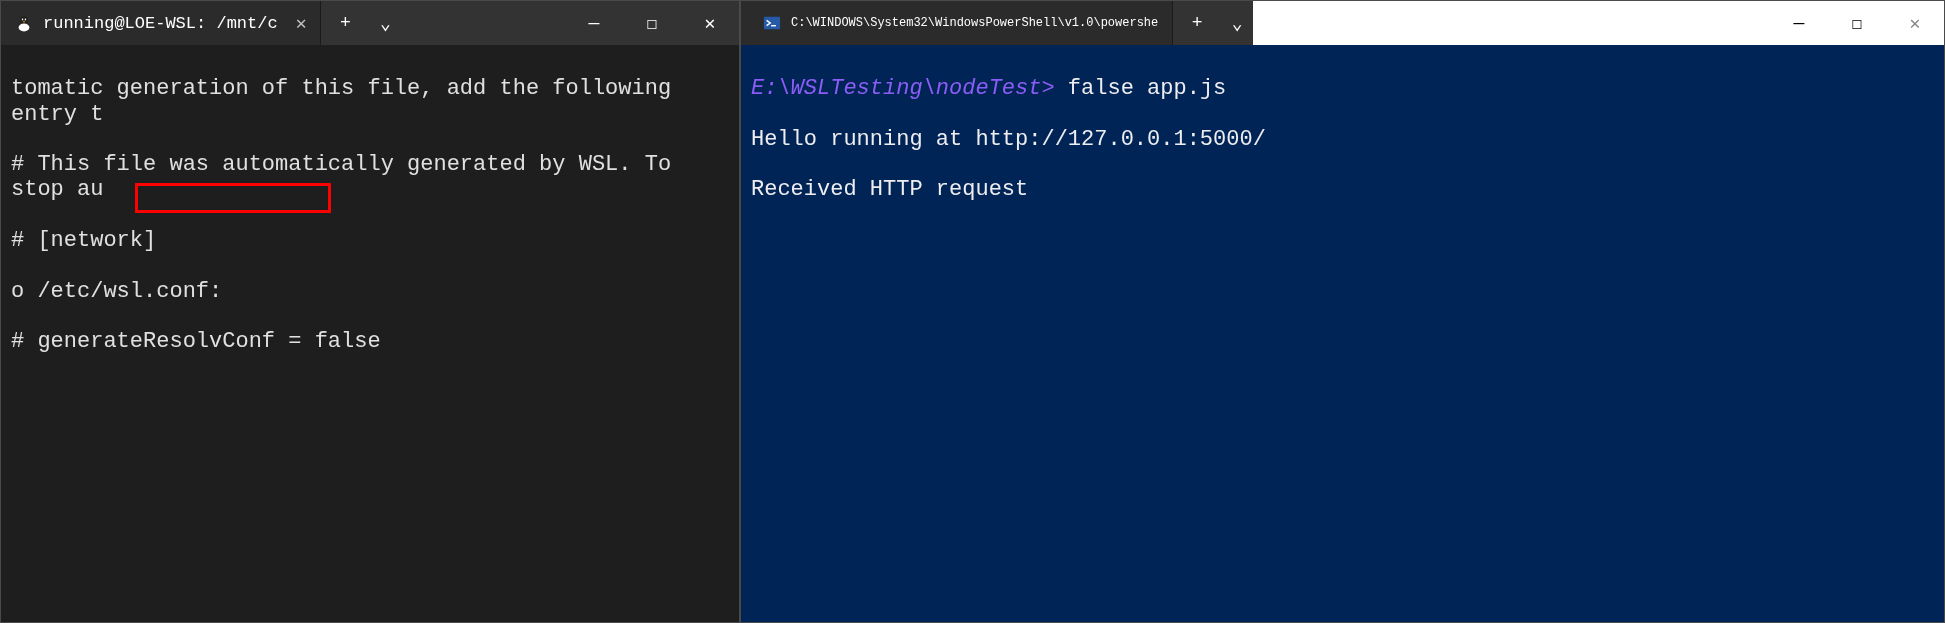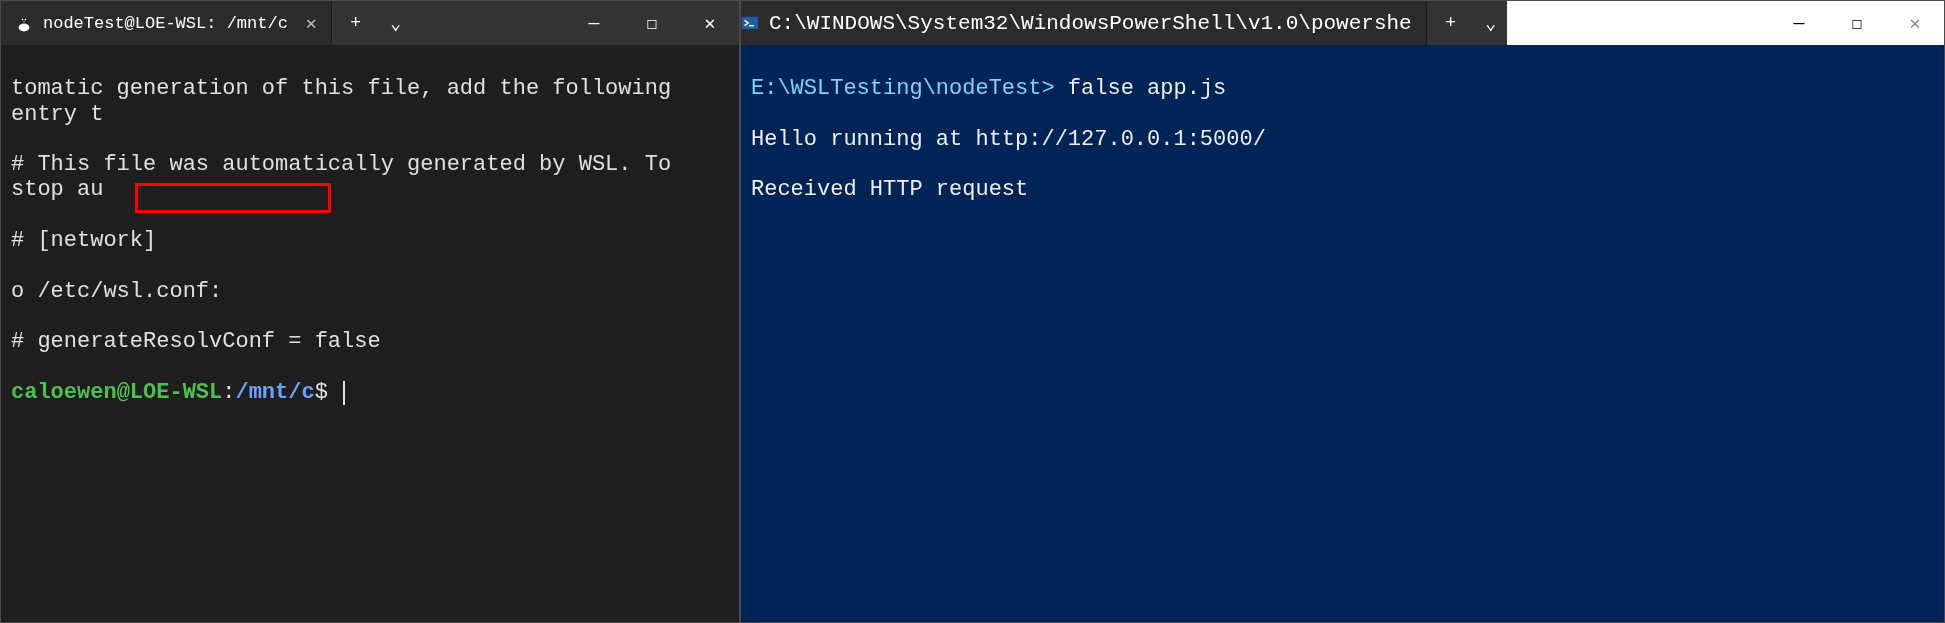--- a/index.html
+++ b/index.html
@@ -29,21 +29,21 @@
     align-items: center;
     padding: 0 14px;
     gap: 10px;
     border-right: 1px solid #1a1a1a;
     background: #2b2b2b;
     font-size: 17px;
     height: 100%;
     cursor: pointer;
   }
   .tab-dark { background: #2b2b2b; color: #fff; }
-  .tab-plain { background: transparent; color: #000; font-size: 21px; padding-left: 0;}
+  .tab-plain { background: transparent; color: #000; font-size: 12px; padding-left: 22px;}
   .tab-icon { width: 18px; height: 18px; display: inline-flex; align-items: center; justify-content: center; }
   .tab-close { color: #c0c0c0; margin-left: 8px; font-size: 18px; }
   .tabnew-group { display: flex; align-items: center; }
   .tb-btn {
     width: 48px; height: 100%;
     display: flex; align-items: center; justify-content: center;
     font-size: 18px;
     cursor: pointer;
   }
   .tb-btn.minimize, .tb-btn.maximize, .tb-btn.close-win { width: 58px; }
@@ -61,21 +61,21 @@
   }
   .terminal-ps {
     background: #012456;
     color: #eeedf0;
   }
   .line { display: block; }
   .prompt-user { color: #4ec04e; font-weight: bold;}
   .prompt-host { color: #4ec04e; font-weight: bold;}
   .prompt-path { color: #6aa3ff; font-weight: bold;}
   .prompt-dollar { color: #e0e0e0; }
-  .ps-prompt { color: #7dd3fc; }
+  .ps-prompt { color: #8b5cf6; font-style: italic; }
   .cursor-block {
     display: inline-block;
     width: 2px;
     height: 24px;
     background: #e0e0e0;
     vertical-align: text-bottom;
     margin-left: 2px;
   }
   .highlight-box {
     border: 3px solid #ff0000;
@@ -92,40 +92,39 @@
     <div class="tab tab-dark">
       <span class="tab-icon">
         <svg class="tux-icon" viewBox="0 0 100 100">
             <circle cx="50" cy="35" r="22" fill="#222"></circle>
             <ellipse cx="50" cy="75" rx="30" ry="22" fill="#fff"></ellipse>
             <ellipse cx="42" cy="30" rx="4" ry="5" fill="#fff"></ellipse>
             <ellipse cx="58" cy="30" rx="4" ry="5" fill="#fff"></ellipse>
             <polygon points="50,36 44,46 56,46" fill="#f7a500"></polygon>
           </svg>
       </span>
-      <span>nodeTest@LOE-WSL: /mnt/c</span>
+      <span>running@LOE-WSL: /mnt/c</span>
       <span class="tab-close">✕</span>
     </div>
     <div class="tabnew-group">
       <div class="tb-btn">+</div>
       <div class="tb-btn" style="width:32px">⌄</div>
     </div>
     <div class="spacer"></div>
     <div class="tb-btn minimize">—</div>
     <div class="tb-btn maximize">☐</div>
     <div class="tb-btn close-win">✕</div>
   </div>
 
   <div class="terminal">
 <span class="line">tomatic generation of this file, add the following entry t</span>
 <span class="line"># This file was automatically generated by WSL. To stop au</span>
 <span class="line"># [network]</span>
 <span class="line">o /etc/wsl.conf:</span>
 <span class="line"># generateResolvConf = false</span>
-<span class="line"><span class="prompt-user">caloewen</span><span class="prompt-user">@</span><span class="prompt-host">LOE-WSL</span><span>:</span><span class="prompt-path">/mnt/c</span><span class="prompt-dollar">$</span> <span class="cursor-block"></span></span>
 
     <div class="highlight-box" style="left:134px; top:138px; width:196px; height:30px;"></div>
   </div>
 </div>
 
 <div class="window window-right">
   <div class="titlebar titlebar-dark">
     <div class="tab tab-plain" style="background:#2b2b2b;color:#fff;">
       <span class="tab-icon">
         <svg class="svg-icon" viewBox="0 0 100 100">

